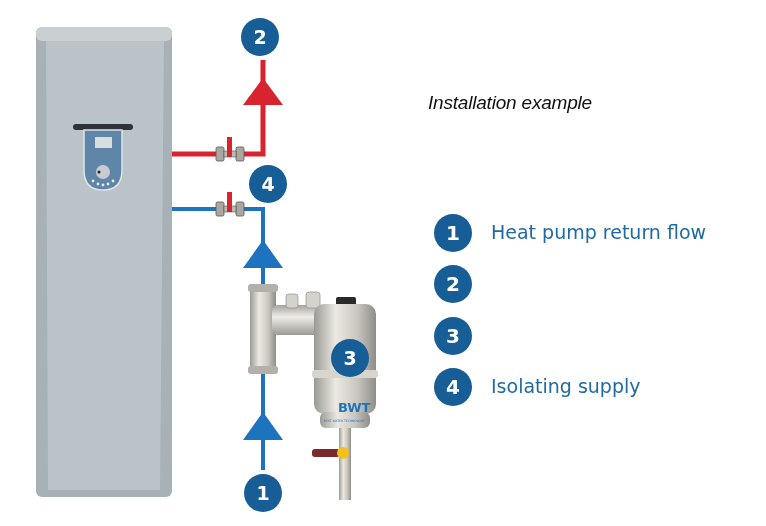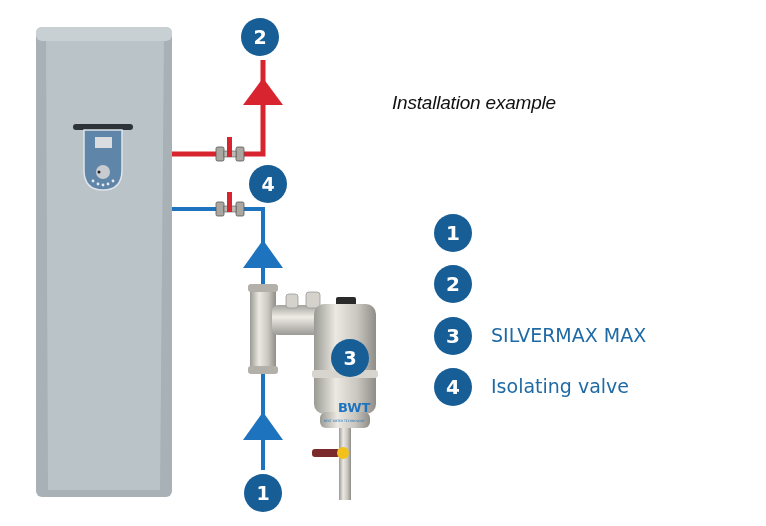--- a/index.html
+++ b/index.html
@@ -1,19 +1,19 @@
 <!DOCTYPE html>
 <html><head>
 <meta charset="utf-8">
 <style>
   html, body { margin: 0; padding: 0; background: #ffffff; }
   body { width: 766px; height: 526px; position: relative; overflow: hidden; font-family: "DejaVu Sans", sans-serif; }
   #diagram { position: absolute; left: 0; top: 0; width: 766px; height: 526px; }
   .title {
-    position: absolute; left: 392px; top: 92px;
+    position: absolute; left: 428px; top: 92px;
     font-family: "Liberation Sans", sans-serif; font-style: italic;
     font-size: 19px; color: #111; letter-spacing: -0.2px;
   }
   .legend { position: absolute; left: 434px; top: 214px; }
   .legend-item { position: absolute; left: 0; height: 40px; width: 320px; }
   .legend-badge {
     position: absolute; left: 0; top: 0; width: 38px; height: 38px; border-radius: 50%;
     background: #175d96; color: #fff; font-family: "DejaVu Sans", sans-serif; font-weight: bold;
     font-size: 20px; display: flex; align-items: center; justify-content: center;
   }
@@ -120,25 +120,25 @@
     <circle cx="263" cy="493" r="19" fill="#175d96"></circle>
     <text x="263" y="500" text-anchor="middle" font-family="DejaVu Sans, sans-serif" font-weight="bold" font-size="19" fill="#fff">1</text>
   </g>
 </svg>
 
 <div class="title">Installation example</div>
 
 <div class="legend">
   <div class="legend-item" style="top:0px">
     <div class="legend-badge">1</div>
+    <div class="legend-label">Heat pump return flow</div>
   </div>
   <div class="legend-item" style="top:51px">
     <div class="legend-badge">2</div>
   </div>
   <div class="legend-item" style="top:103px">
     <div class="legend-badge">3</div>
-    <div class="legend-label">SILVERMAX MAX</div>
   </div>
   <div class="legend-item" style="top:154px">
     <div class="legend-badge">4</div>
-    <div class="legend-label">Isolating valve</div>
+    <div class="legend-label">Isolating supply</div>
   </div>
 </div>
 
 </body></html>

